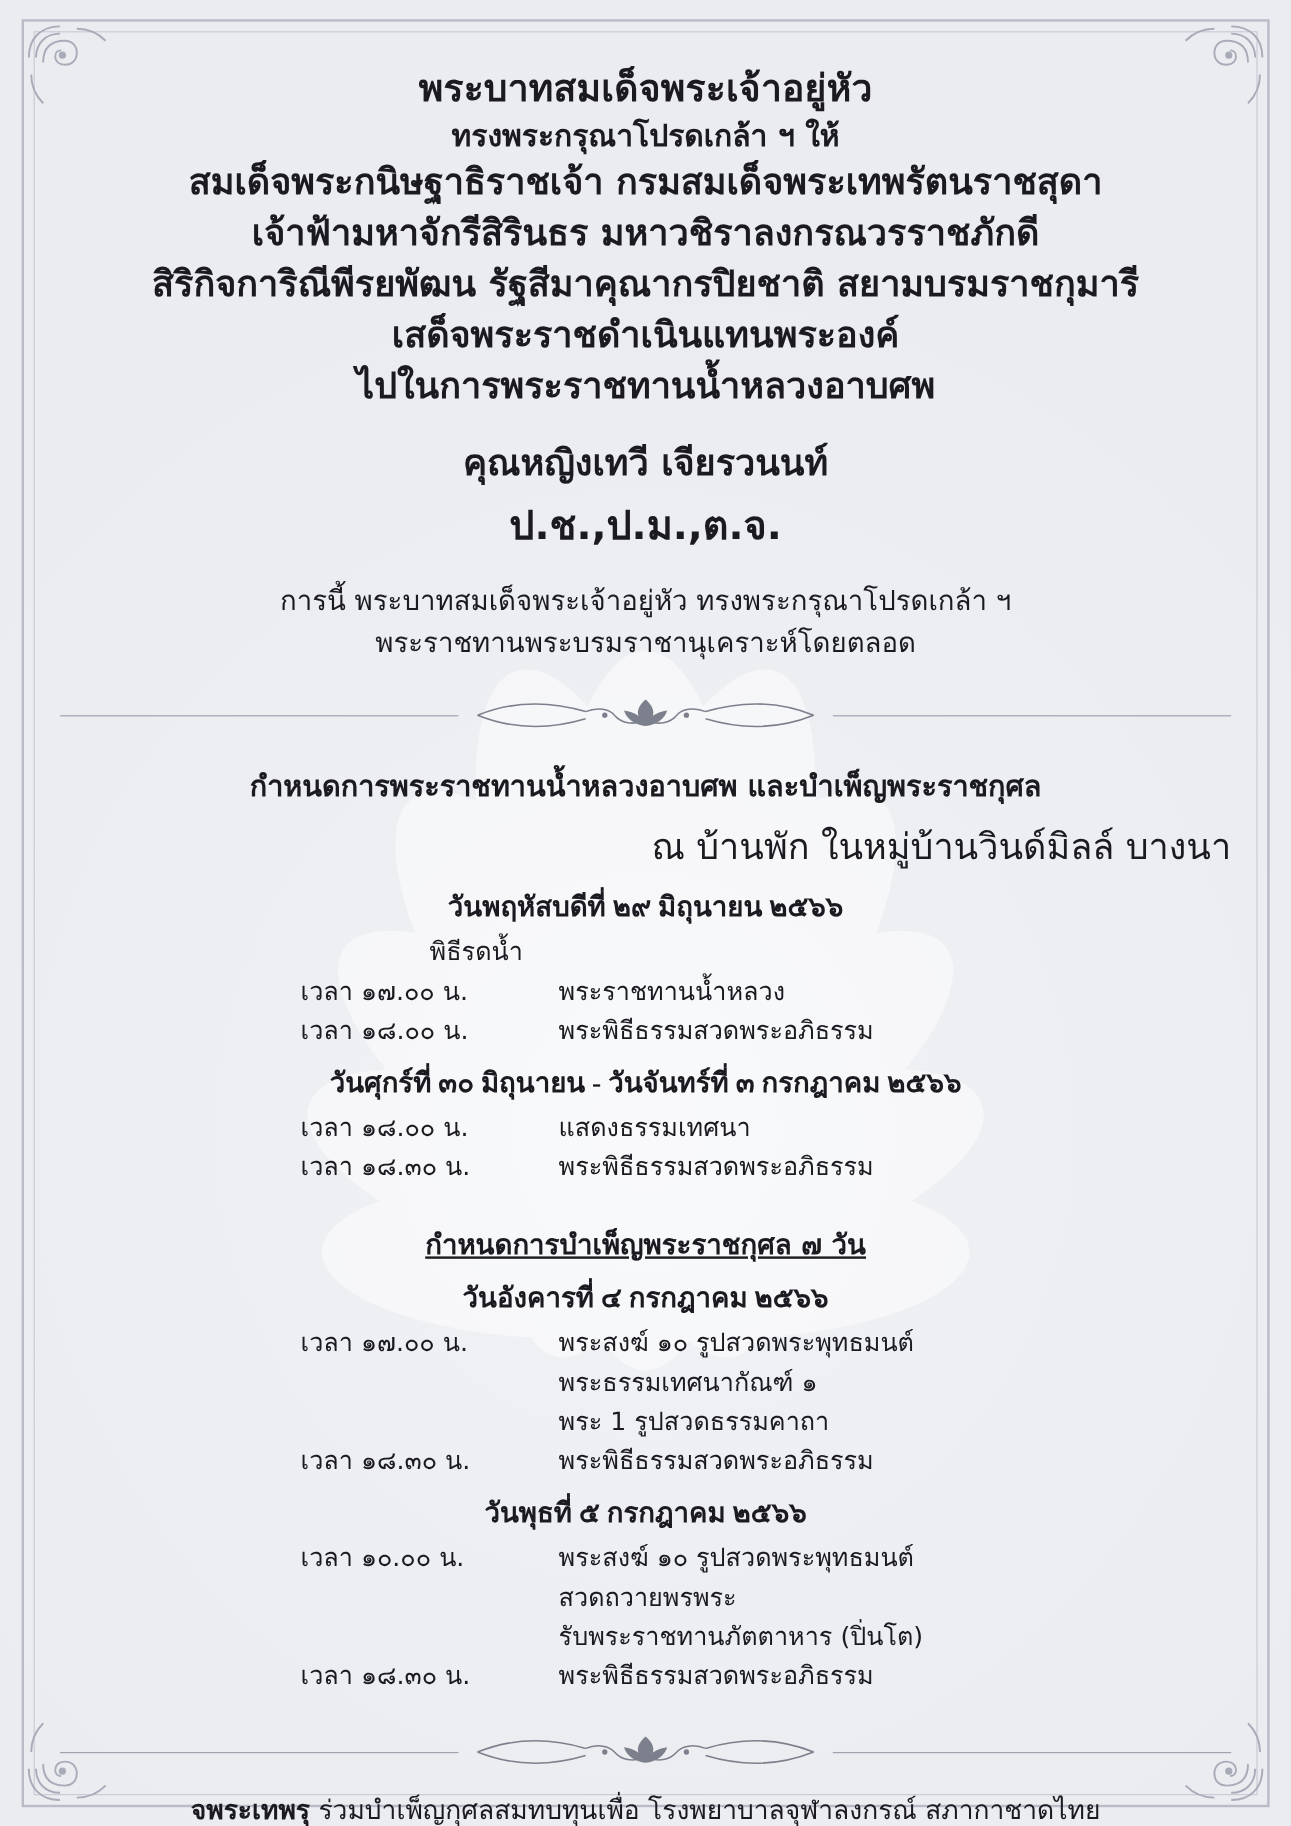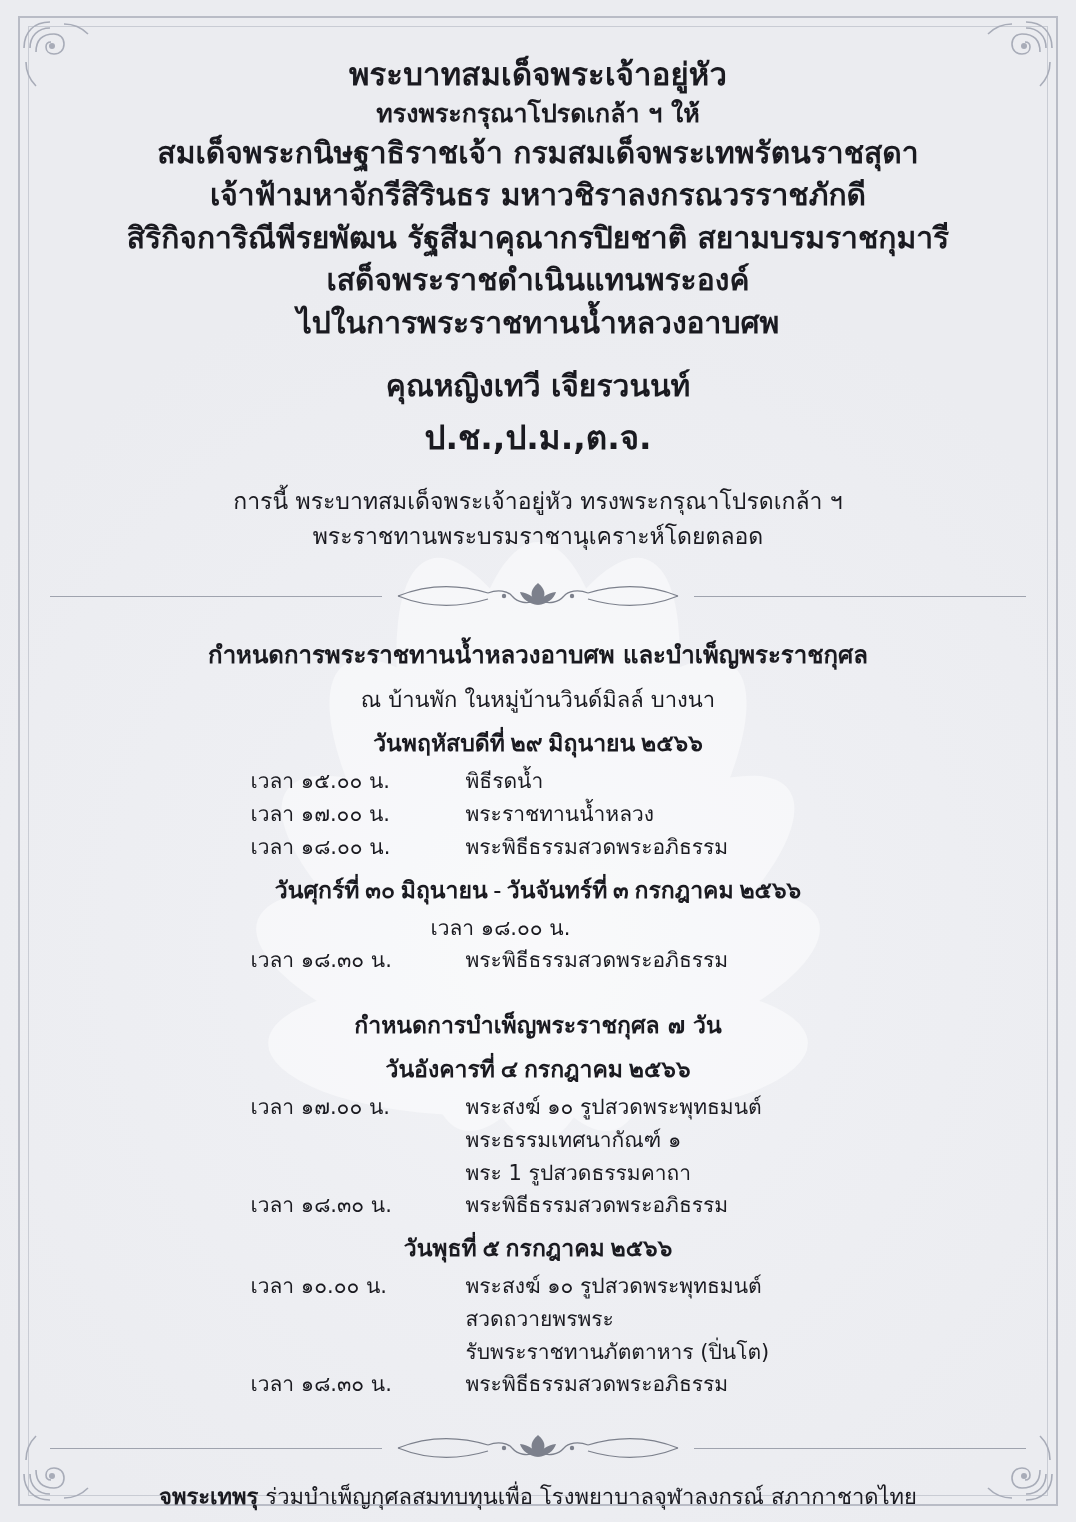--- a/index.html
+++ b/index.html
@@ -115,22 +115,23 @@
     margin: 0 6px;
     line-height: 0;
   }
 
   
   .sched-title {
     font-size: 24px;
     font-weight: bold;
   }
   .sched-place {
-    font-size: 22px;
+    font-size: 30px;
     margin-top: 8px;
+    text-align: right;
   }
   .day {
     font-size: 23px;
     font-weight: bold;
     margin-top: 8px;
     font-family: Liberation Serif, serif;
   }
   .rows {
     display: block;
     margin-top: 4px;
@@ -150,20 +151,21 @@
     width: 360px;
     text-align: left;
     flex: 0 0 auto;
   }
   .row.cont .tm { visibility: hidden; }
 
   .section-title {
     font-size: 23px;
     font-weight: bold;
     margin-top: 30px;
+    text-decoration: underline;
   }
 
   .footnote {
     font-size: 22px;
     margin-top: 4px;
   }
   .footnote b { font-weight: bold; }
 </style>
 </head>
 <body>
@@ -274,39 +276,39 @@
       <div class="rule"></div>
     </div>
 
     <div class="sched-title">กำหนดการพระราชทานน้ำหลวงอาบศพ และบำเพ็ญพระราชกุศล</div>
     <div class="sched-place">ณ บ้านพัก ในหมู่บ้านวินด์มิลล์ บางนา</div>
 
     <div>
       <div class="day">วันพฤหัสบดีที่ ๒๙ มิถุนายน ๒๕๖๖</div>
       <div class="rows">
         <div class="row">
-          <span class="tm">เวลา ๑๕.๐๐ น.</span>
           <span class="ev">พิธีรดน้ำ</span>
         </div>
         <div class="row">
           <span class="tm">เวลา ๑๗.๐๐ น.</span>
           <span class="ev">พระราชทานน้ำหลวง</span>
         </div>
         <div class="row">
           <span class="tm">เวลา ๑๘.๐๐ น.</span>
           <span class="ev">พระพิธีธรรมสวดพระอภิธรรม</span>
         </div>
       </div>
     </div>
 
     <div>
       <div class="day">วันศุกร์ที่ ๓๐ มิถุนายน - วันจันทร์ที่ ๓ กรกฎาคม ๒๕๖๖</div>
       <div class="rows">
         <div class="row">
           <span class="tm">เวลา ๑๘.๐๐ น.</span>
+          <span class="ev">แสดงธรรมเทศนา</span>
         </div>
         <div class="row">
           <span class="tm">เวลา ๑๘.๓๐ น.</span>
           <span class="ev">พระพิธีธรรมสวดพระอภิธรรม</span>
         </div>
       </div>
     </div>
 
     <div class="section-title">กำหนดการบำเพ็ญพระราชกุศล ๗ วัน</div>
 

